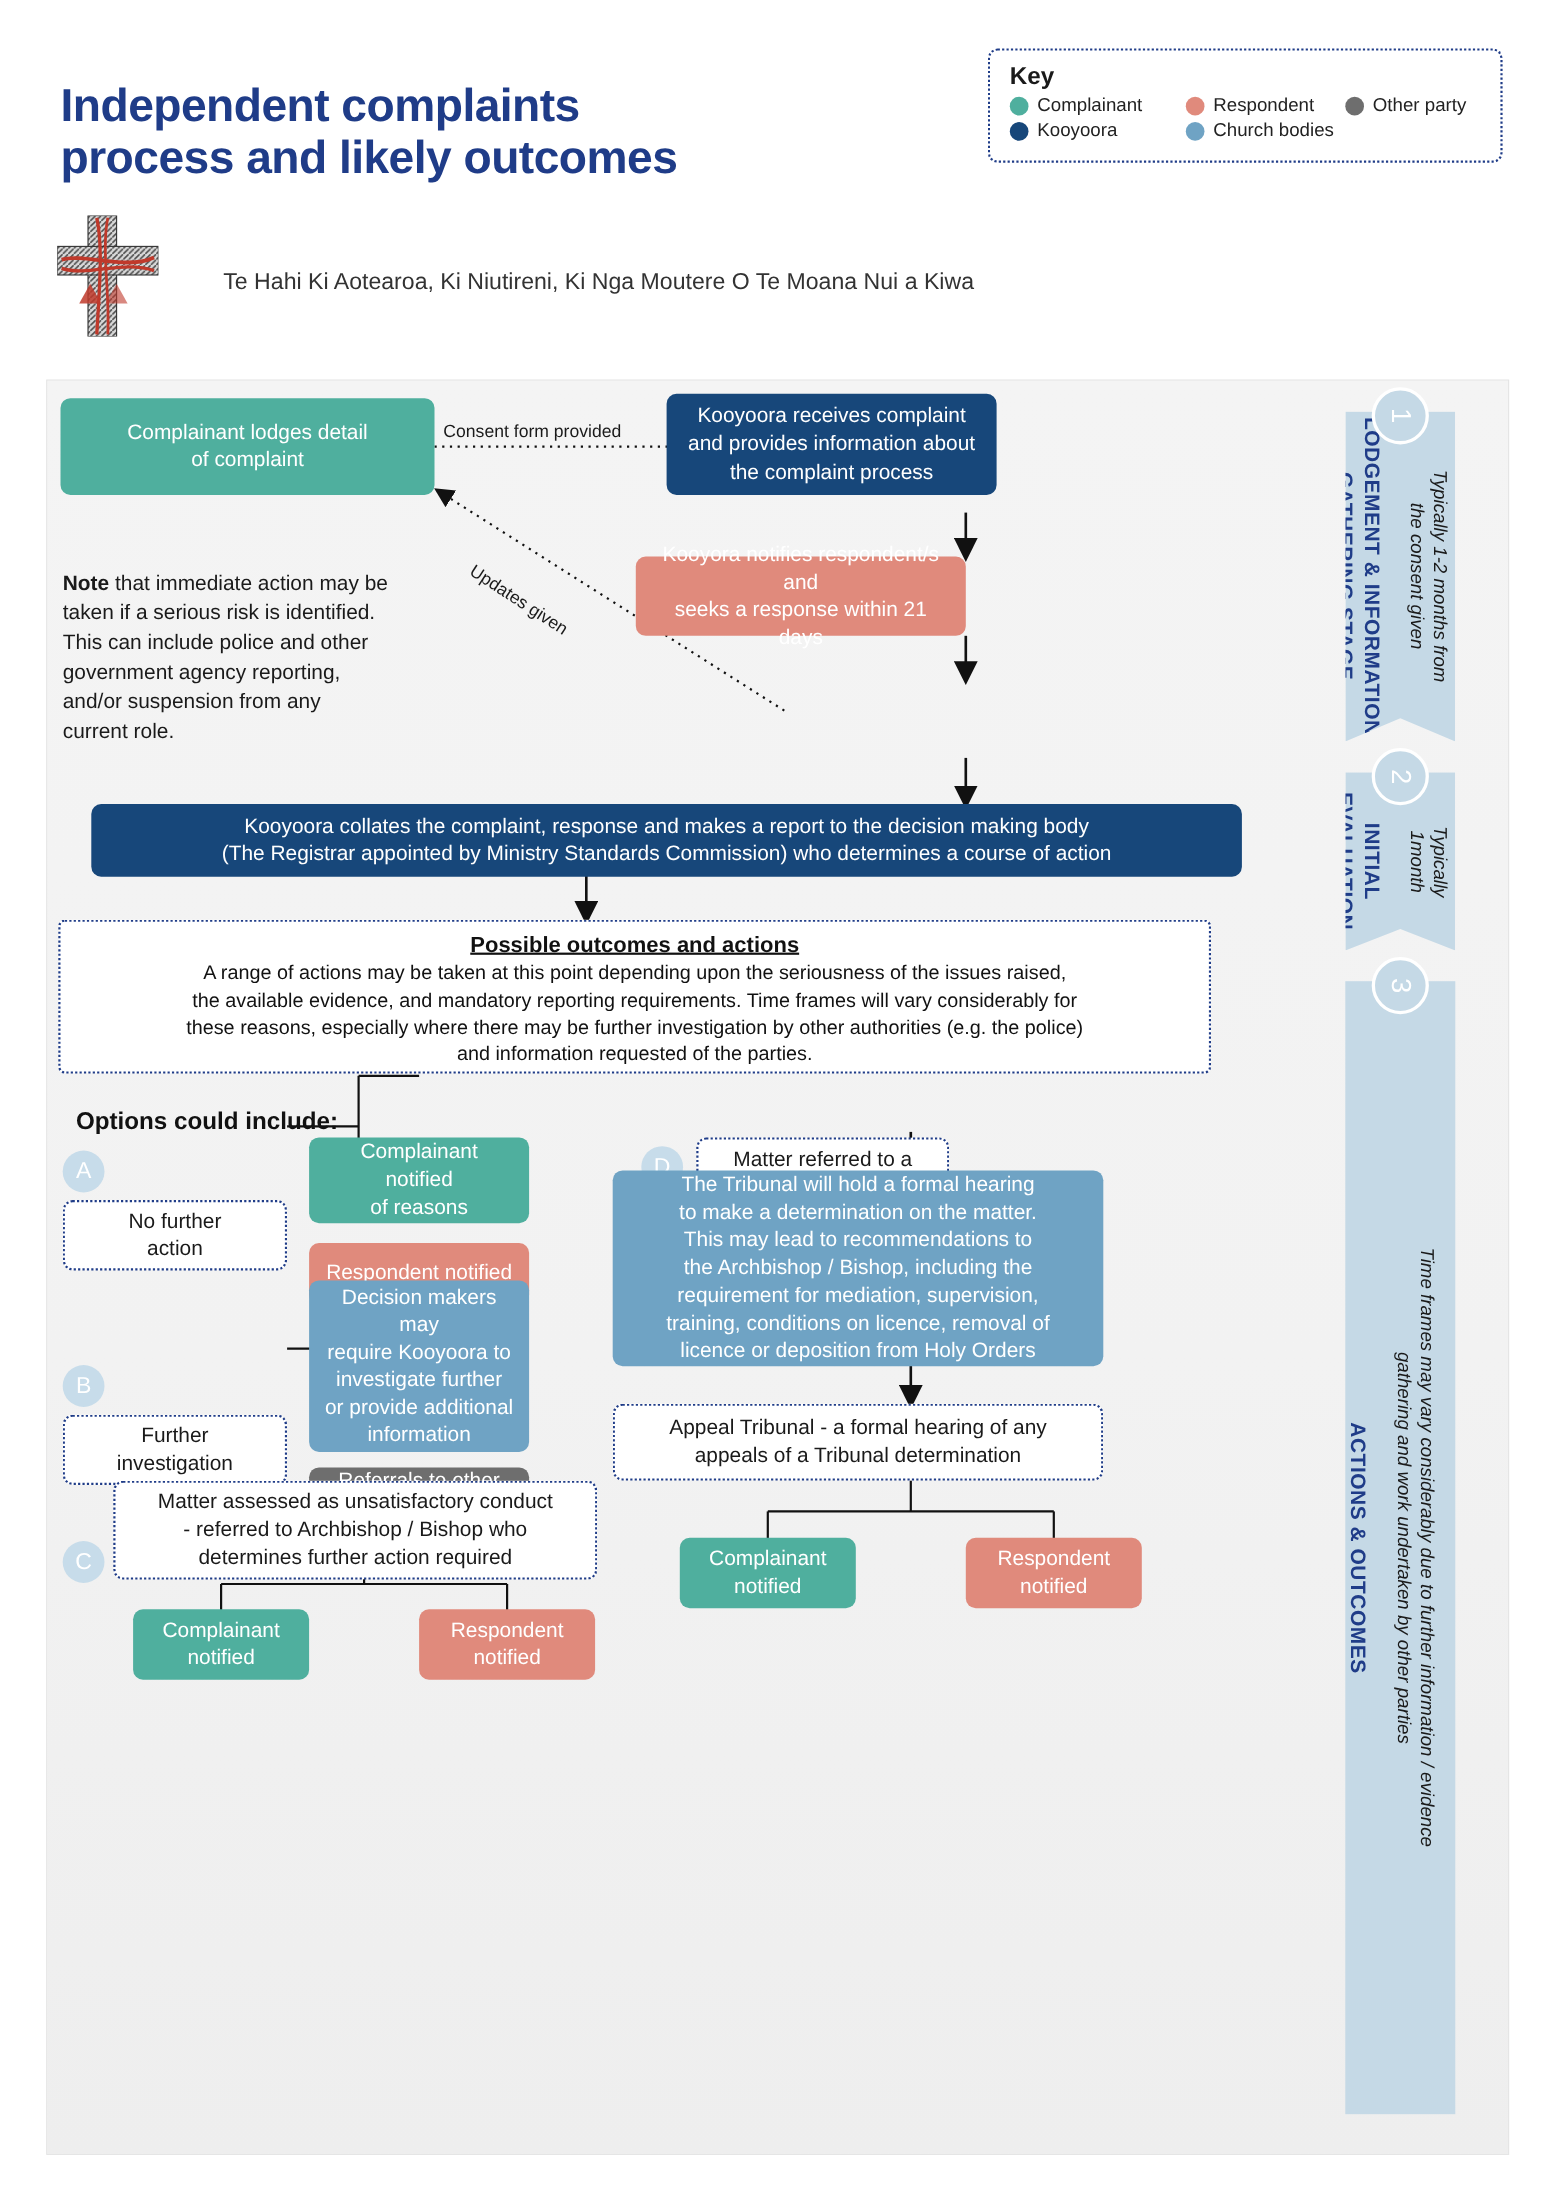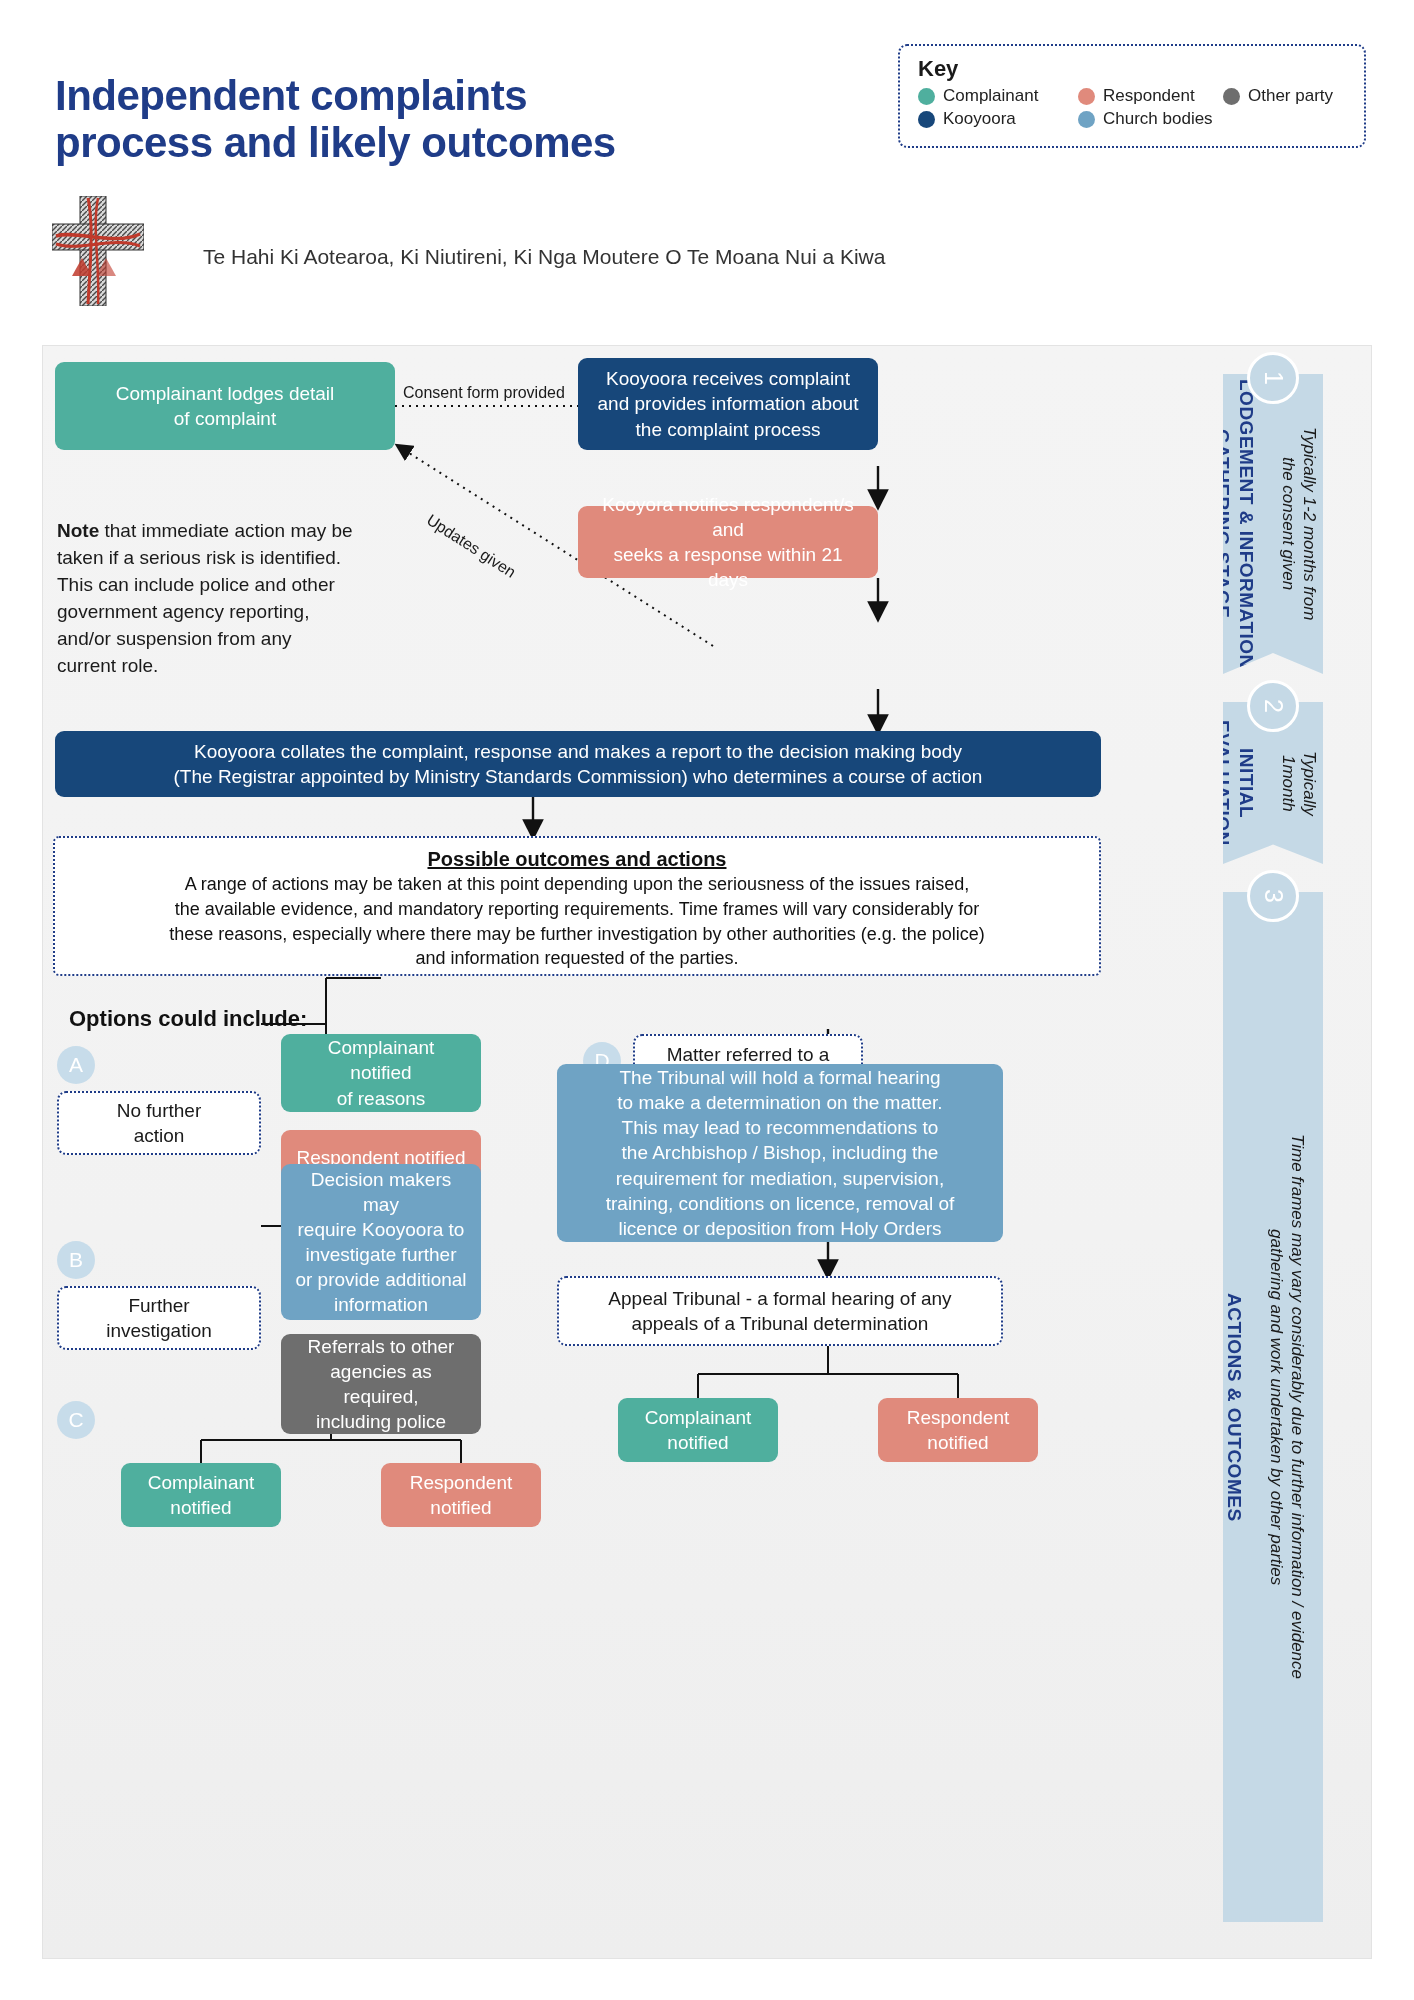--- a/index.html
+++ b/index.html
@@ -47,21 +47,21 @@
     border: 1px solid #e3e3e3;
   }
 
   
   .node {
     position: absolute; display: flex; align-items: center; justify-content: center;
     text-align: center; border-radius: 9px; color: #fff;
     font-size: 19px; line-height: 1.32; padding: 8px 14px;
   }
   .node.green   { background: #4FAF9E; }
-  .node.navy    { background: #17477A; }
+  .node.navy    { background: #17477A; margin-left: 28px; }
   .node.salmon  { background: #E08A7C; }
   .node.blue    { background: #6FA3C4; justify-content: center; }
   .node.grey    { background: #6E6E6E; }
   .node.dotted  {
     background: #fff; color: #1a1a1a;
     border: 2.5px dotted #1F3C88; border-radius: 9px;
   }
 
   .note {
     position: absolute; font-size: 19px; line-height: 1.42; color: #1a1a1a;
@@ -287,20 +287,25 @@
 or provide additional
 information</span>
     </div>
     <div class="node grey" style="left:238px; top:988px; width:200px; height:100px;">
       <span style="white-space:pre-line">Referrals to other
 agencies as required,
 including police</span>
     </div>
 
     <div class="badge" style="left:14px; top:1055px;">C</div>
+    <div class="node dotted" style="left:60px; top:1000px; width:440px; height:90px; font-size:19px;">
+      <span style="white-space:pre-line">Matter assessed as unsatisfactory conduct
+- referred to Archbishop / Bishop who
+determines further action required</span>
+    </div>
     <div class="node green" style="left:78px; top:1117px; width:160px; height:64px;">
       <span style="white-space:pre-line">Complainant
 notified</span>
     </div>
     <div class="node salmon" style="left:338px; top:1117px; width:160px; height:64px;">
       <span style="white-space:pre-line">Respondent
 notified</span>
     </div>
 
     <div class="badge" style="left:540px; top:696px;">D</div>

